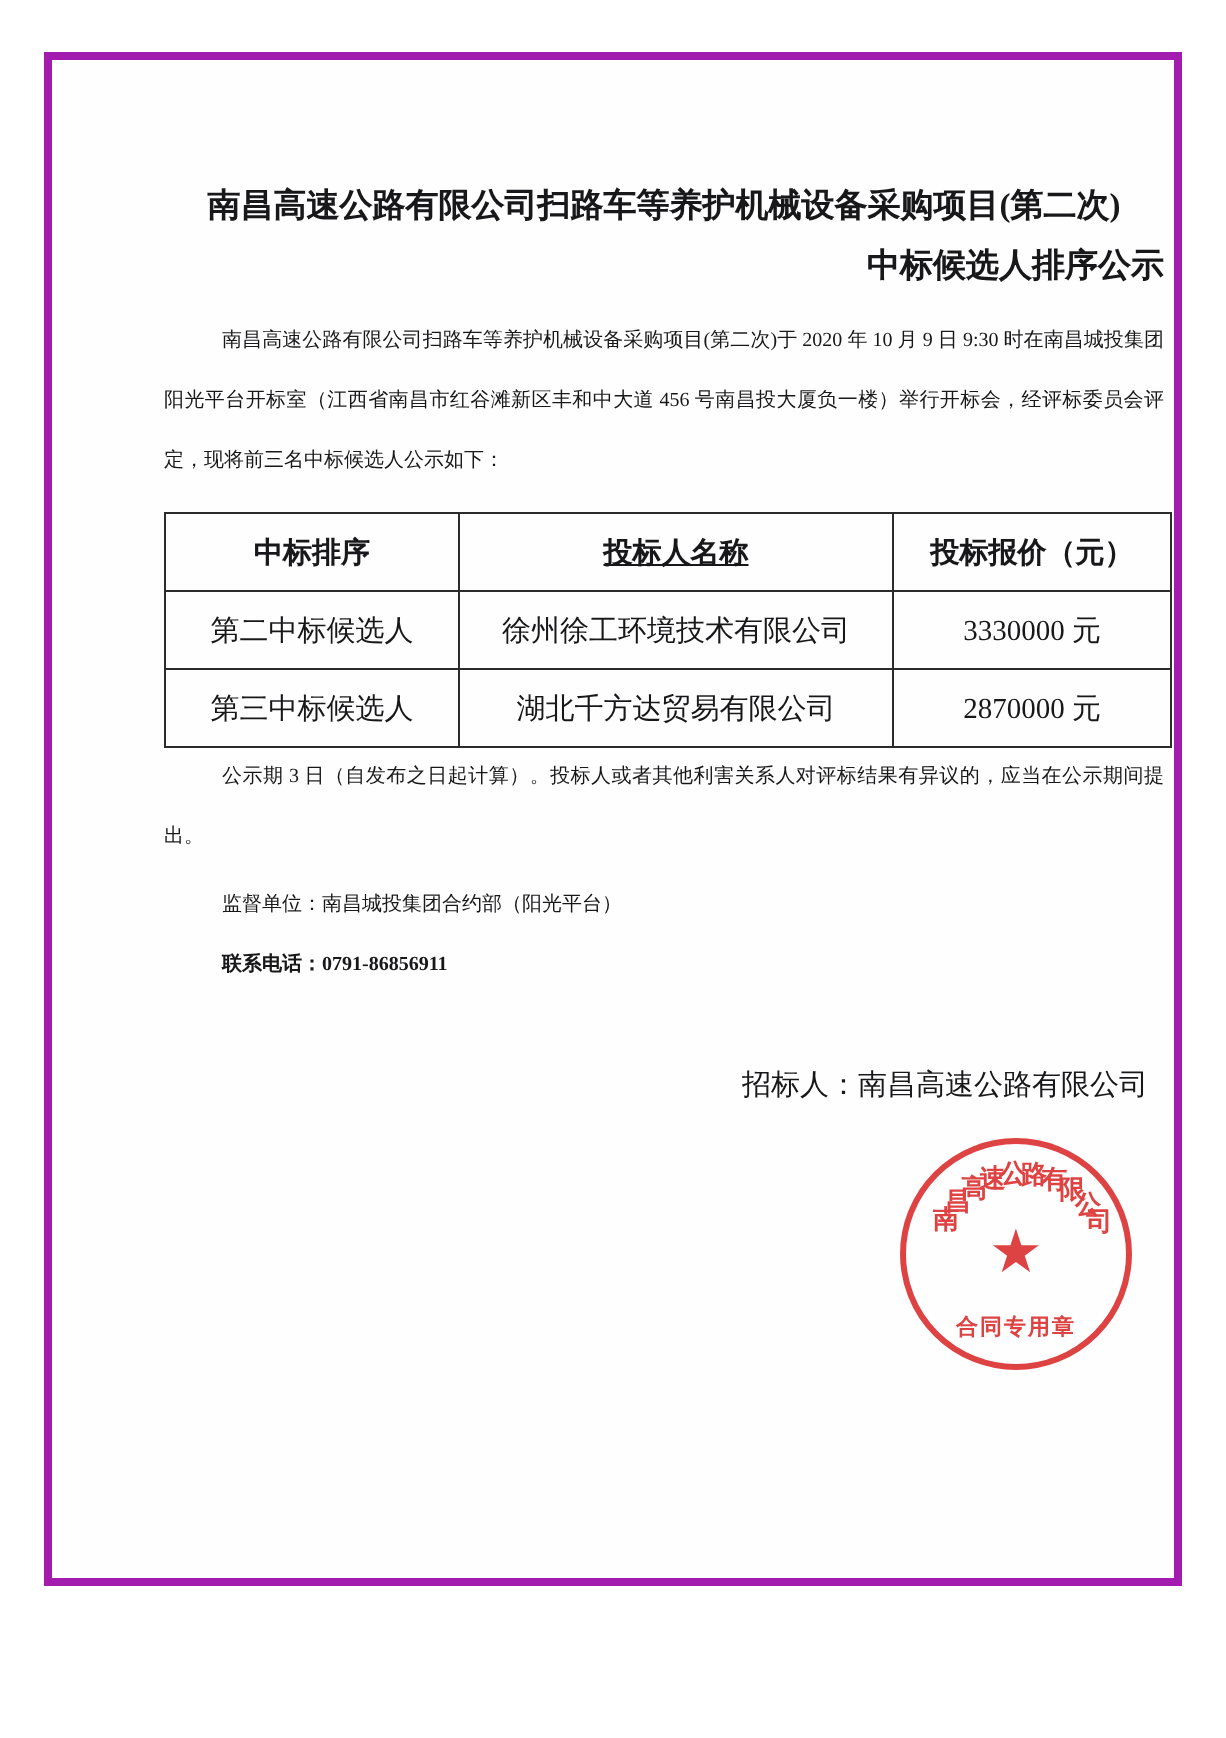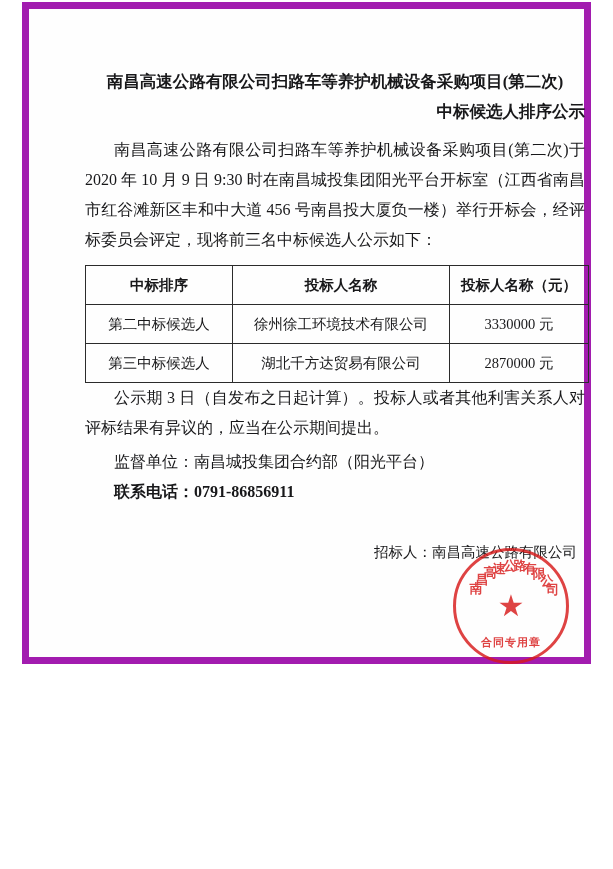--- a/index.html
+++ b/index.html
@@ -16,25 +16,25 @@
     position: relative;
     width: 613px;
     height: 869px;
     background: #ffffff;
     box-sizing: border-box;
     overflow: hidden;
   }
   .sheet {
     position: absolute;
     left: 22px;
-    top: 2px;
+    top: 26px;
     width: 569px;
-    height: 662px;
+    height: 767px;
     background: #fefefe;
-    border: 7px solid #a21caf;
+    border: 4px solid #a21caf;
     box-sizing: border-box;
   }
   .content {
     position: absolute;
     left: 56px;
     top: 58px;
     width: 500px;
     color: #18181a;
   }
   .title {
@@ -45,21 +45,21 @@
     line-height: 30px;
   }
   .title-line2 {
     text-align: right;
     font-size: 16.5px;
     font-weight: bold;
     line-height: 30px;
     margin-bottom: 8px;
   }
   .para {
-    font-size: 16px;
+    font-size: 10px;
     line-height: 30px;
     text-align: justify;
     text-justify: inter-ideograph;
     margin: 0;
   }
   .indent {
     text-indent: 29px;
   }
   table.bidtable {
     width: 500px;
@@ -73,21 +73,21 @@
     text-align: center;
     font-size: 14.5px;
     height: 38px;
     font-weight: normal;
     padding: 0;
   }
   table.bidtable th {
     font-weight: bold;
   }
   .col-rank { width: 146px; }
-  .col-name { width: 216px; }
+  .col-name { width: 216px; text-decoration: underline; }
   .col-price { width: 138px; }
 
   .spacer-sm { height: 4px; }
 
   .sign-block {
     margin-top: 30px;
     position: relative;
     font-size: 14.5px;
     line-height: 30px;
   }
@@ -167,21 +167,21 @@
       <div class="title">南昌高速公路有限公司扫路车等养护机械设备采购项目(第二次)</div>
       <div class="title-line2">中标候选人排序公示</div>
 
       <p class="para indent">南昌高速公路有限公司扫路车等养护机械设备采购项目(第二次)于 2020 年 10 月 9 日 9:30 时在南昌城投集团阳光平台开标室（江西省南昌市红谷滩新区丰和中大道 456 号南昌投大厦负一楼）举行开标会，经评标委员会评定，现将前三名中标候选人公示如下：</p>
 
       <table class="bidtable">
         <thead>
           <tr>
             <th class="col-rank">中标排序</th>
             <th class="col-name">投标人名称</th>
-            <th class="col-price">投标人名称（元）</th>
+            <th class="col-price">投标报价（元）</th>
           </tr>
         </thead>
         <tbody>
           <tr>
             <td>第二中标候选人</td>
             <td>徐州徐工环境技术有限公司</td>
             <td>3330000 元</td>
           </tr>
           <tr>
             <td>第三中标候选人</td>

